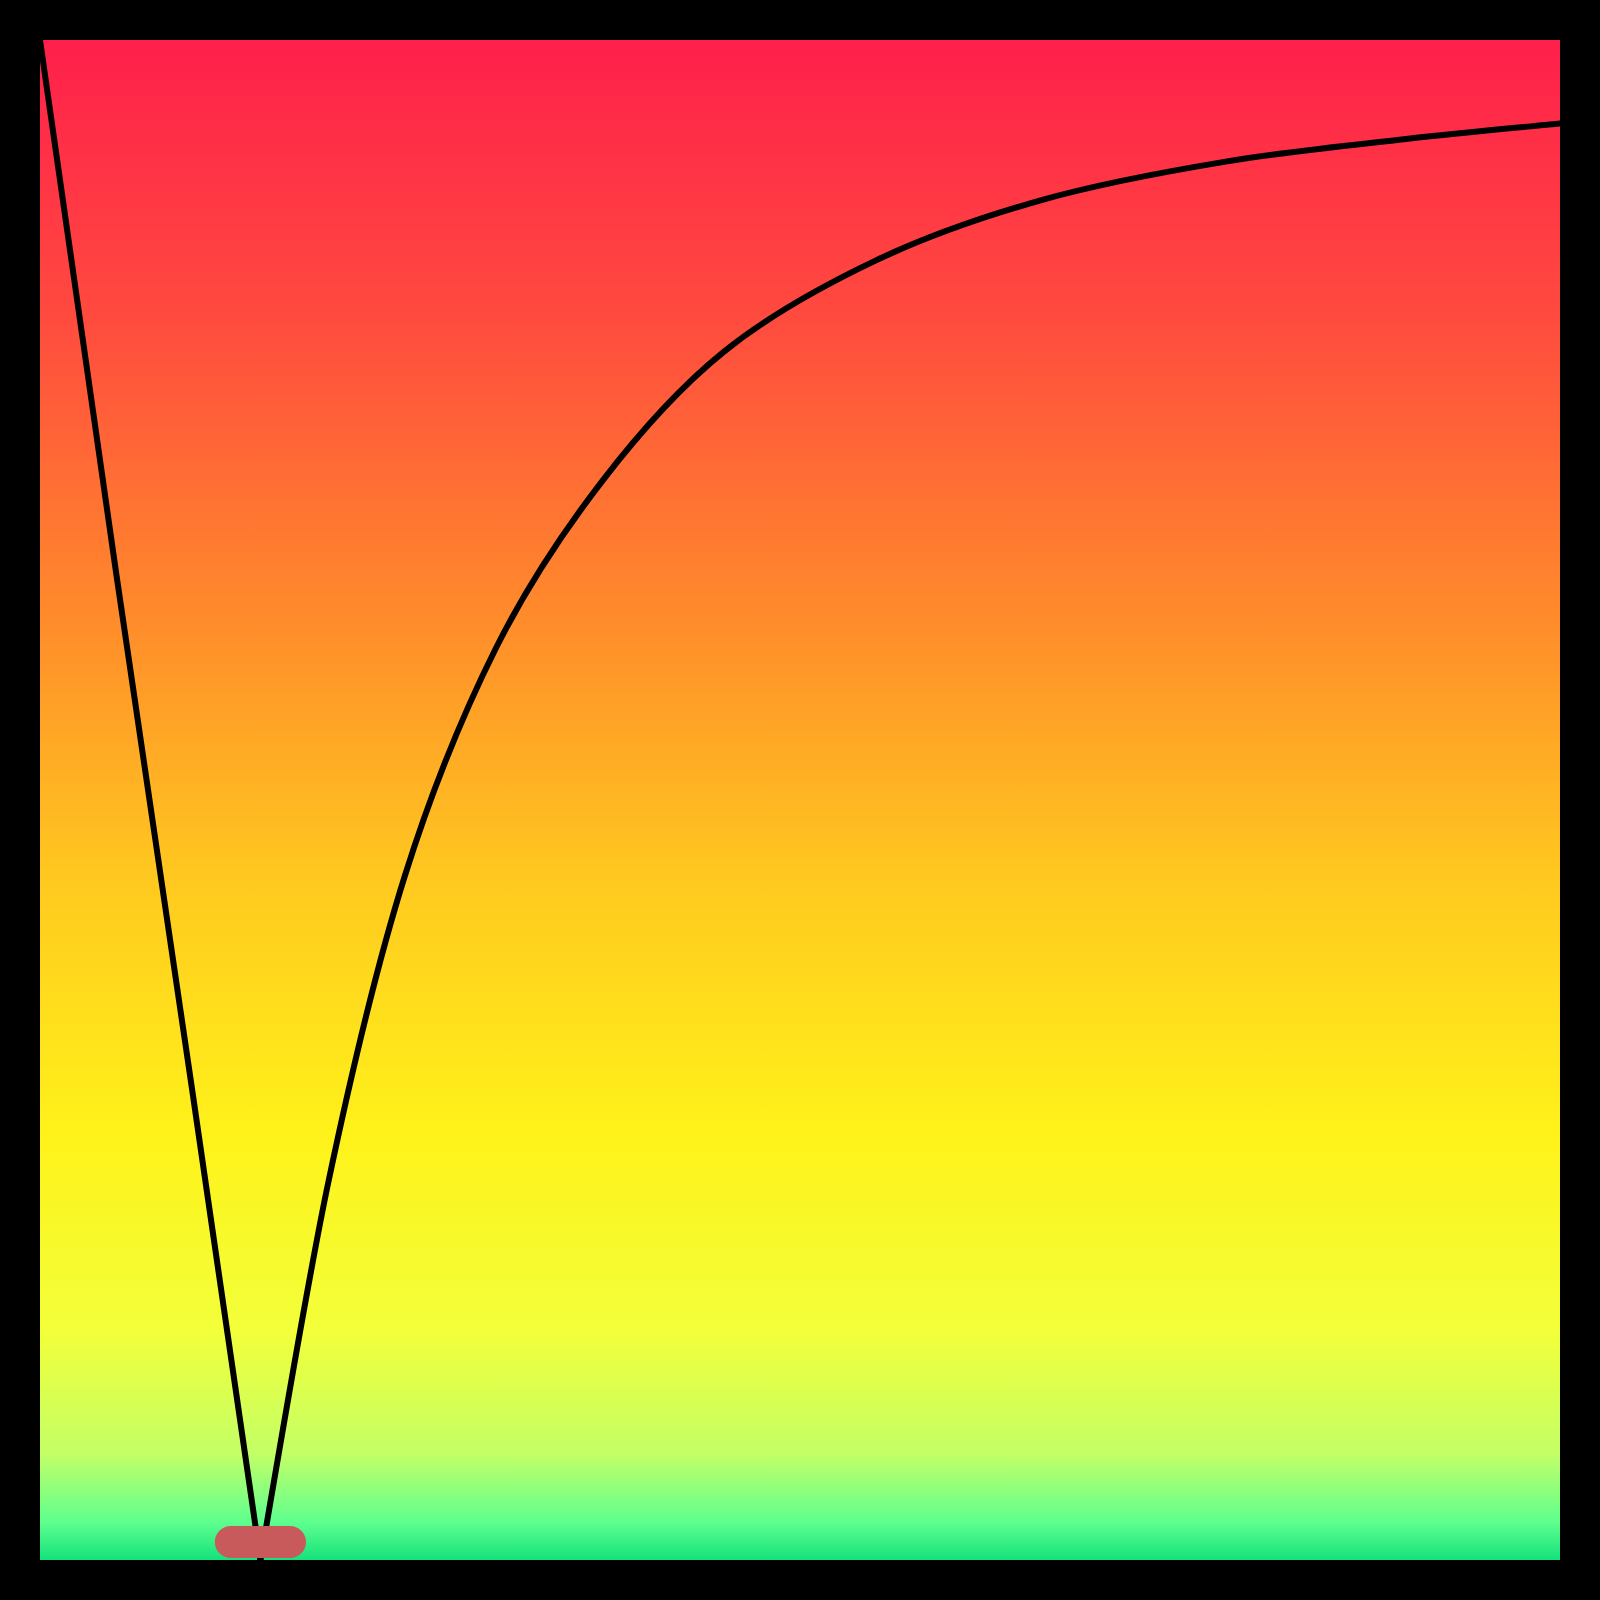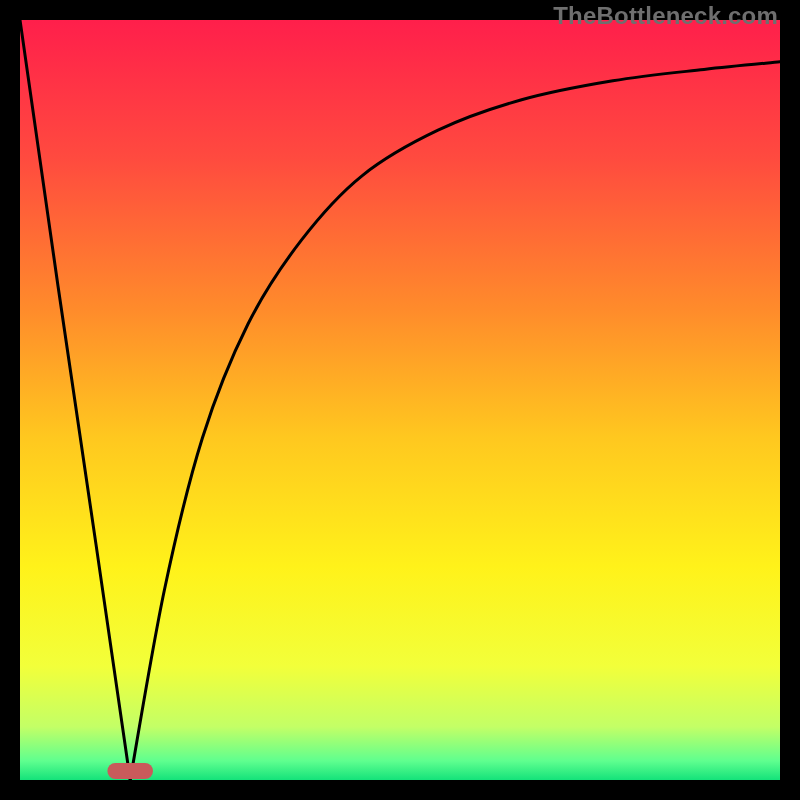--- a/index.html
+++ b/index.html
@@ -36,21 +36,20 @@
     color: #6f6f6f;
     letter-spacing: 0.2px;
     z-index: 5;
   }
   svg { display:block; }
 </style>
 </head>
 <body>
 
 <div class="frame">
-  <div class="watermark">TheBottleneck.com</div>
   <div class="plot-area">
     <svg id="chart-svg" width="760" height="760" viewBox="0 0 760 760">
         <defs>
           <linearGradient id="bg-grad" x1="0" y1="0" x2="0" y2="1">
             <stop offset="0%" stop-color="#ff1f4b"></stop>
             <stop offset="18%" stop-color="#ff4a3f"></stop>
             <stop offset="38%" stop-color="#ff8b2b"></stop>
             <stop offset="55.00000000000001%" stop-color="#ffc81f"></stop>
             <stop offset="72%" stop-color="#fff21a"></stop>
             <stop offset="85%" stop-color="#f2ff3a"></stop>

